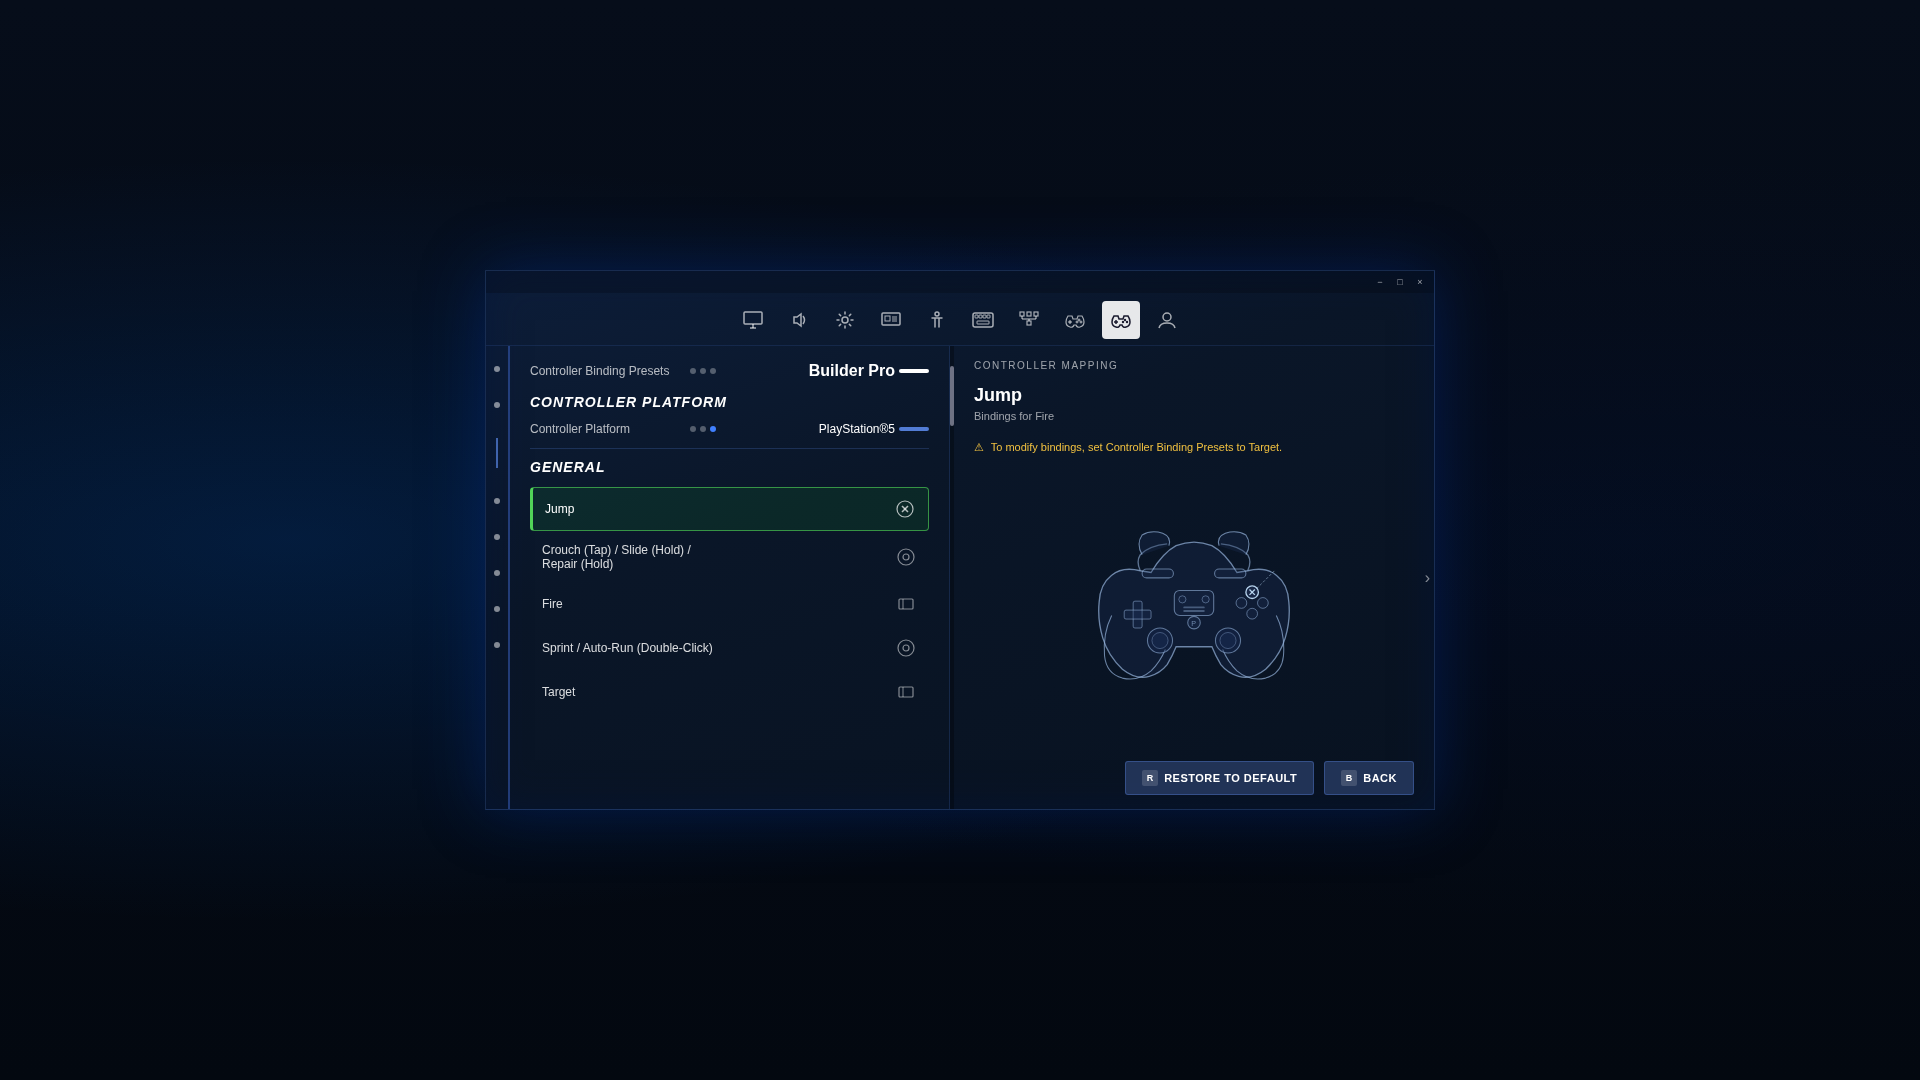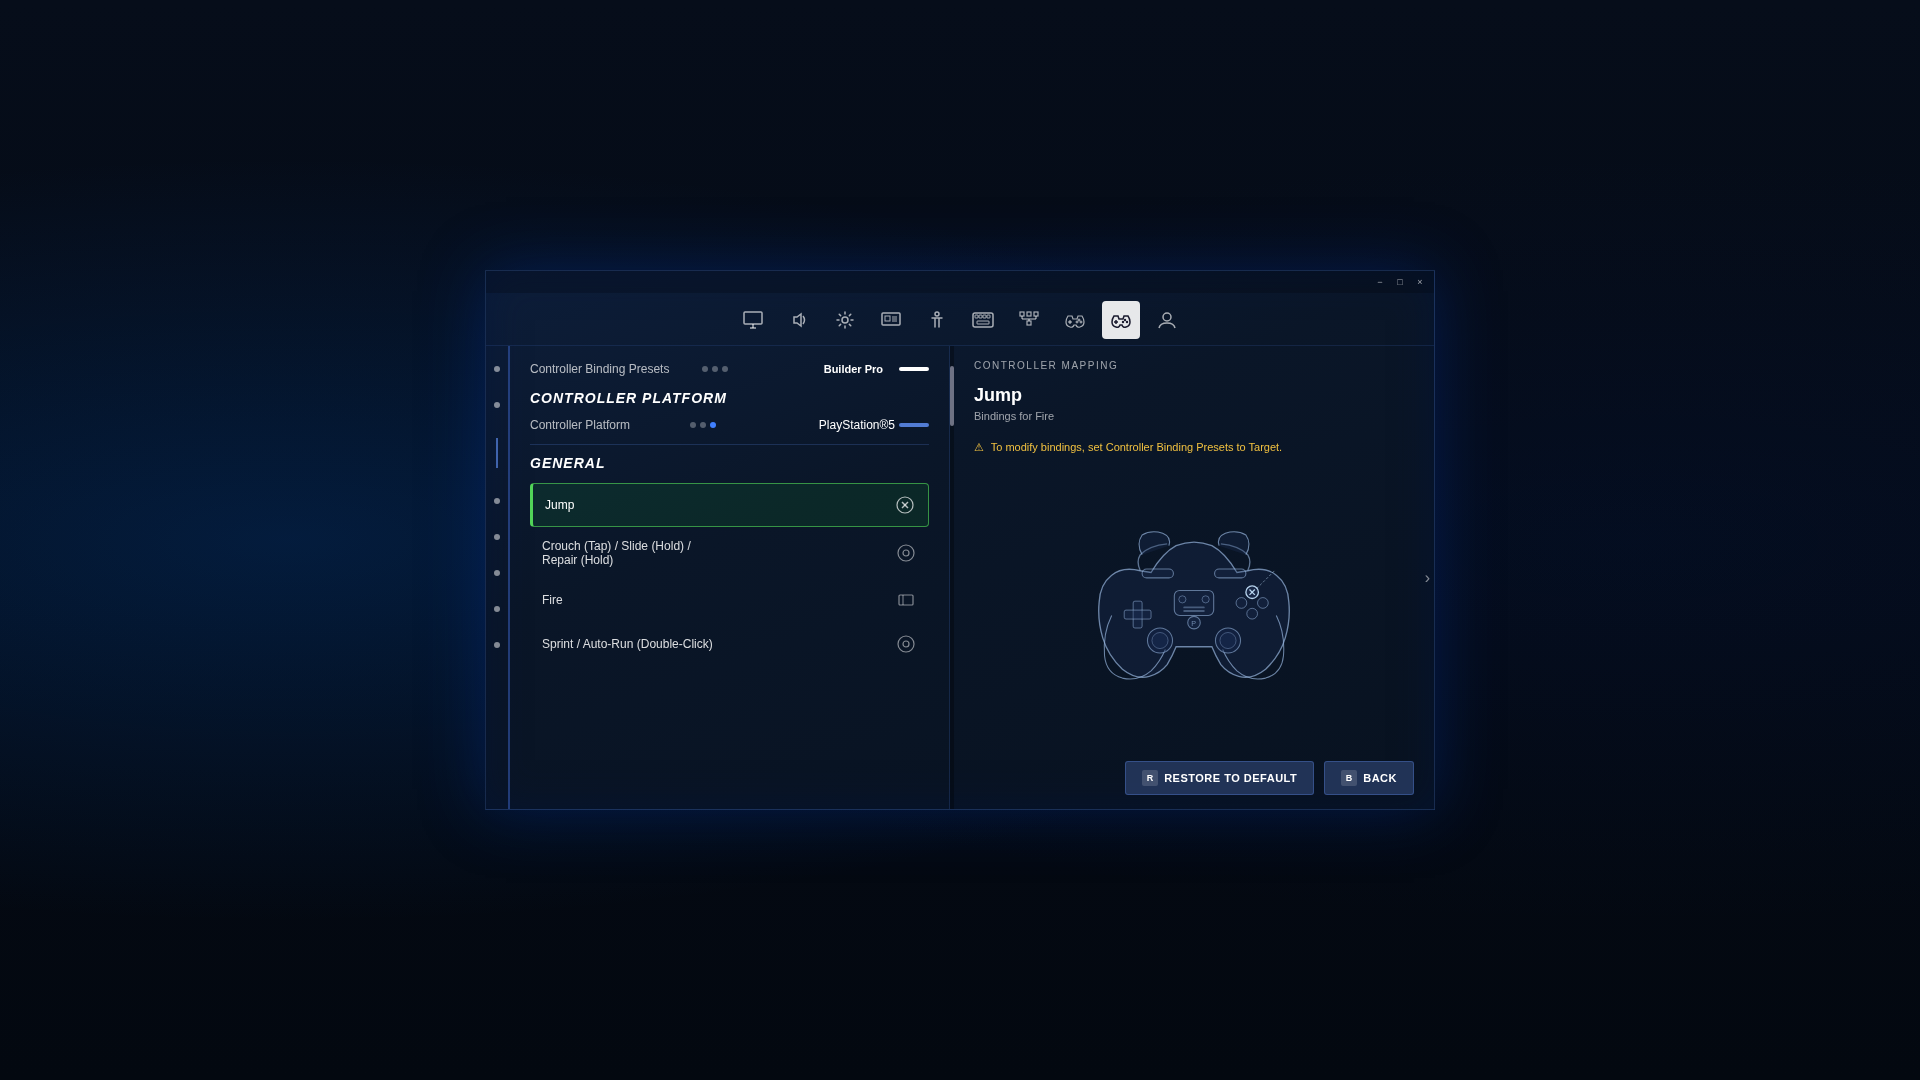--- a/index.html
+++ b/index.html
@@ -135,42 +135,42 @@
       border-radius: 2px;
       position: absolute;
       top: 20px;
     }
 
     
     .preset-row {
       display: flex;
       align-items: center;
       margin-bottom: 14px;
-      gap: 12px;
+      gap: 0;
     }
     .preset-label {
       color: rgba(255,255,255,0.7);
       font-size: 12px;
       min-width: 160px;
     }
     .preset-dots {
       display: flex;
       gap: 4px;
       align-items: center;
       flex: 1;
     }
     .preset-dot {
       width: 6px;
       height: 6px;
       border-radius: 50%;
       background: rgba(255,255,255,0.3);
     }
     .preset-value {
       color: white;
-      font-size: 11px;
+      font-size: 16px;
       font-weight: bold;
     }
 
     .section-title {
       color: white;
       font-size: 14px;
       font-weight: 900;
       font-style: italic;
       letter-spacing: 1px;
       margin-bottom: 12px;
@@ -537,20 +537,29 @@
         <div class="binding-item">
           <div class="binding-name">Sprint / Auto-Run (Double-Click)</div>
           <div class="binding-icon">
             <svg width="18" height="18" viewBox="0 0 18 18" fill="none">
               <circle cx="9" cy="9" r="8" stroke="rgba(255,255,255,0.5)" stroke-width="1.2"></circle>
               <circle cx="9" cy="9" r="3" stroke="rgba(255,255,255,0.5)" stroke-width="1.2"></circle>
             </svg>
           </div>
         </div>
 
+        <div class="binding-item">
+          <div class="binding-name">Target</div>
+          <div class="binding-icon">
+            <svg width="18" height="18" viewBox="0 0 18 18" fill="none">
+              <rect x="2" y="4" width="14" height="10" rx="1" stroke="rgba(255,255,255,0.5)" stroke-width="1.2"></rect>
+              <line x1="6" y1="4" x2="6" y2="14" stroke="rgba(255,255,255,0.5)" stroke-width="1"></line>
+            </svg>
+          </div>
+        </div>
 
 
       </div>
     </div>
 
     <div class="scroll-indicator">
       <div class="scroll-thumb"></div>
     </div>
 
     <div class="right-panel">

